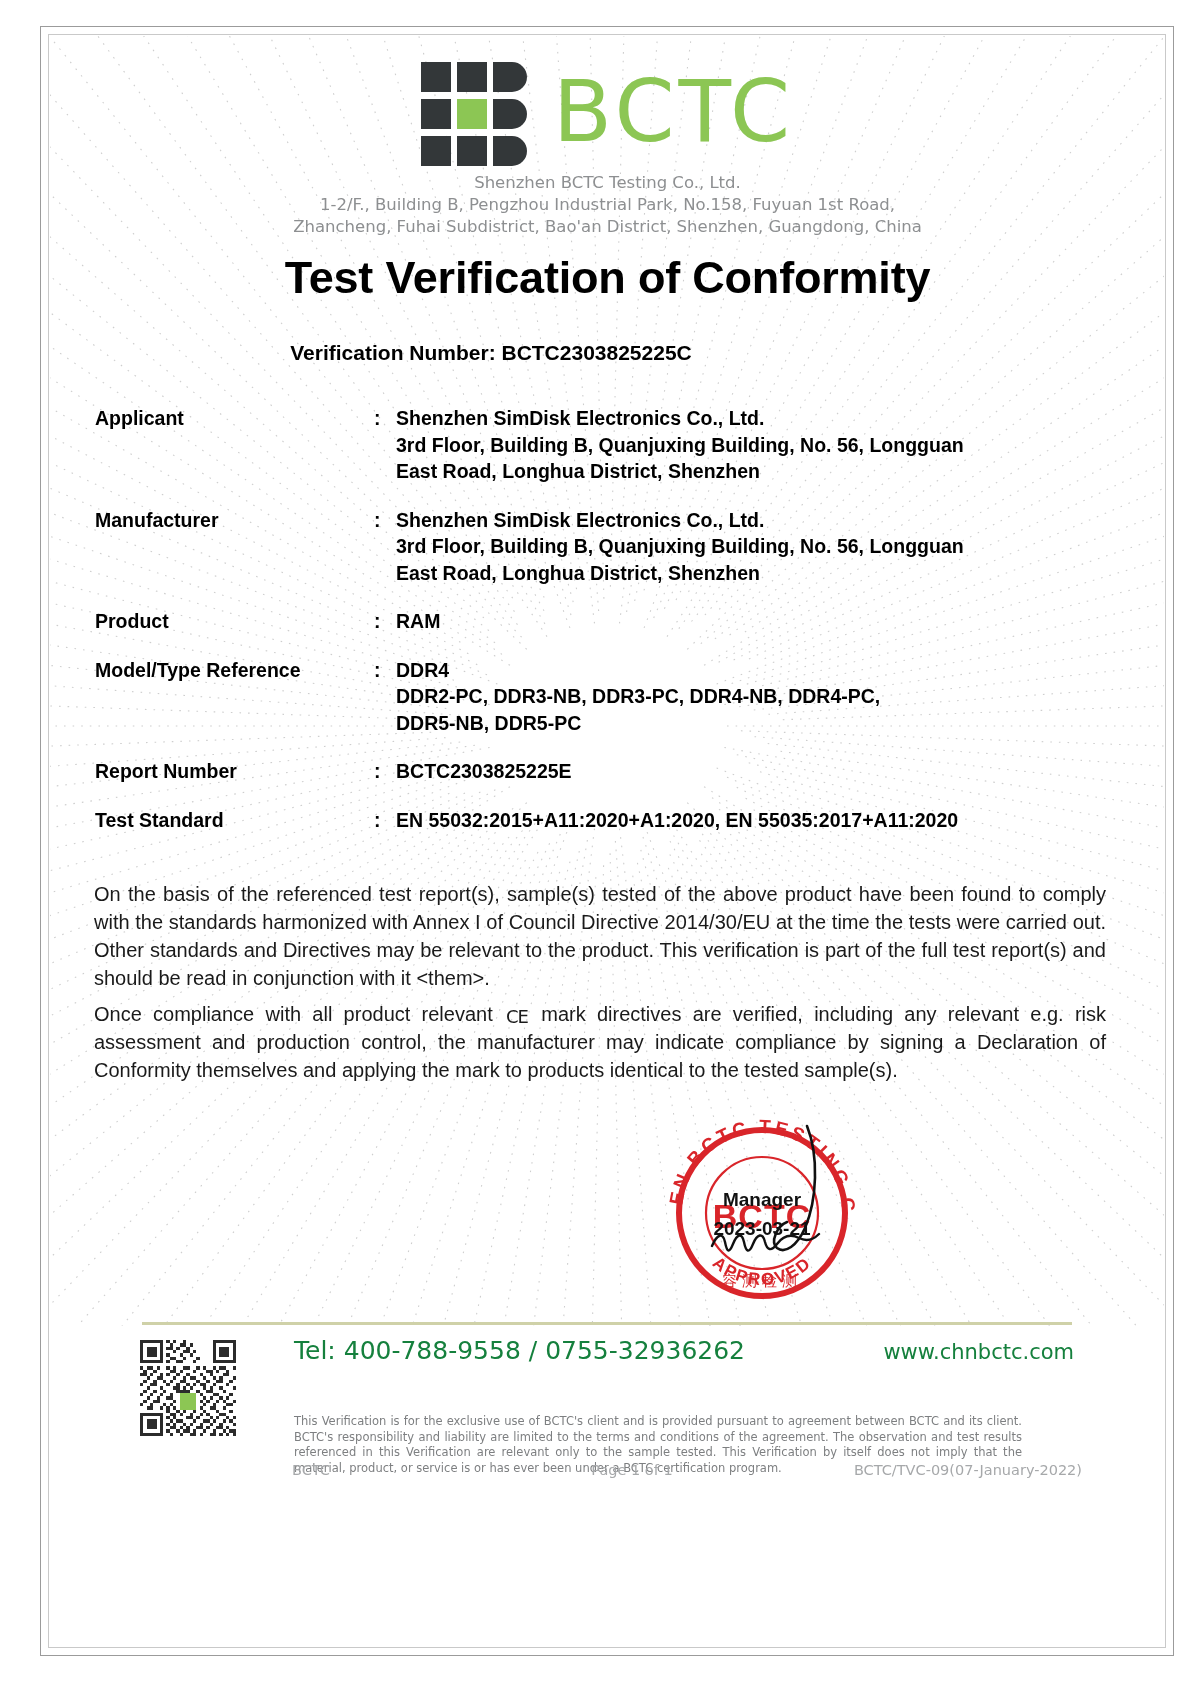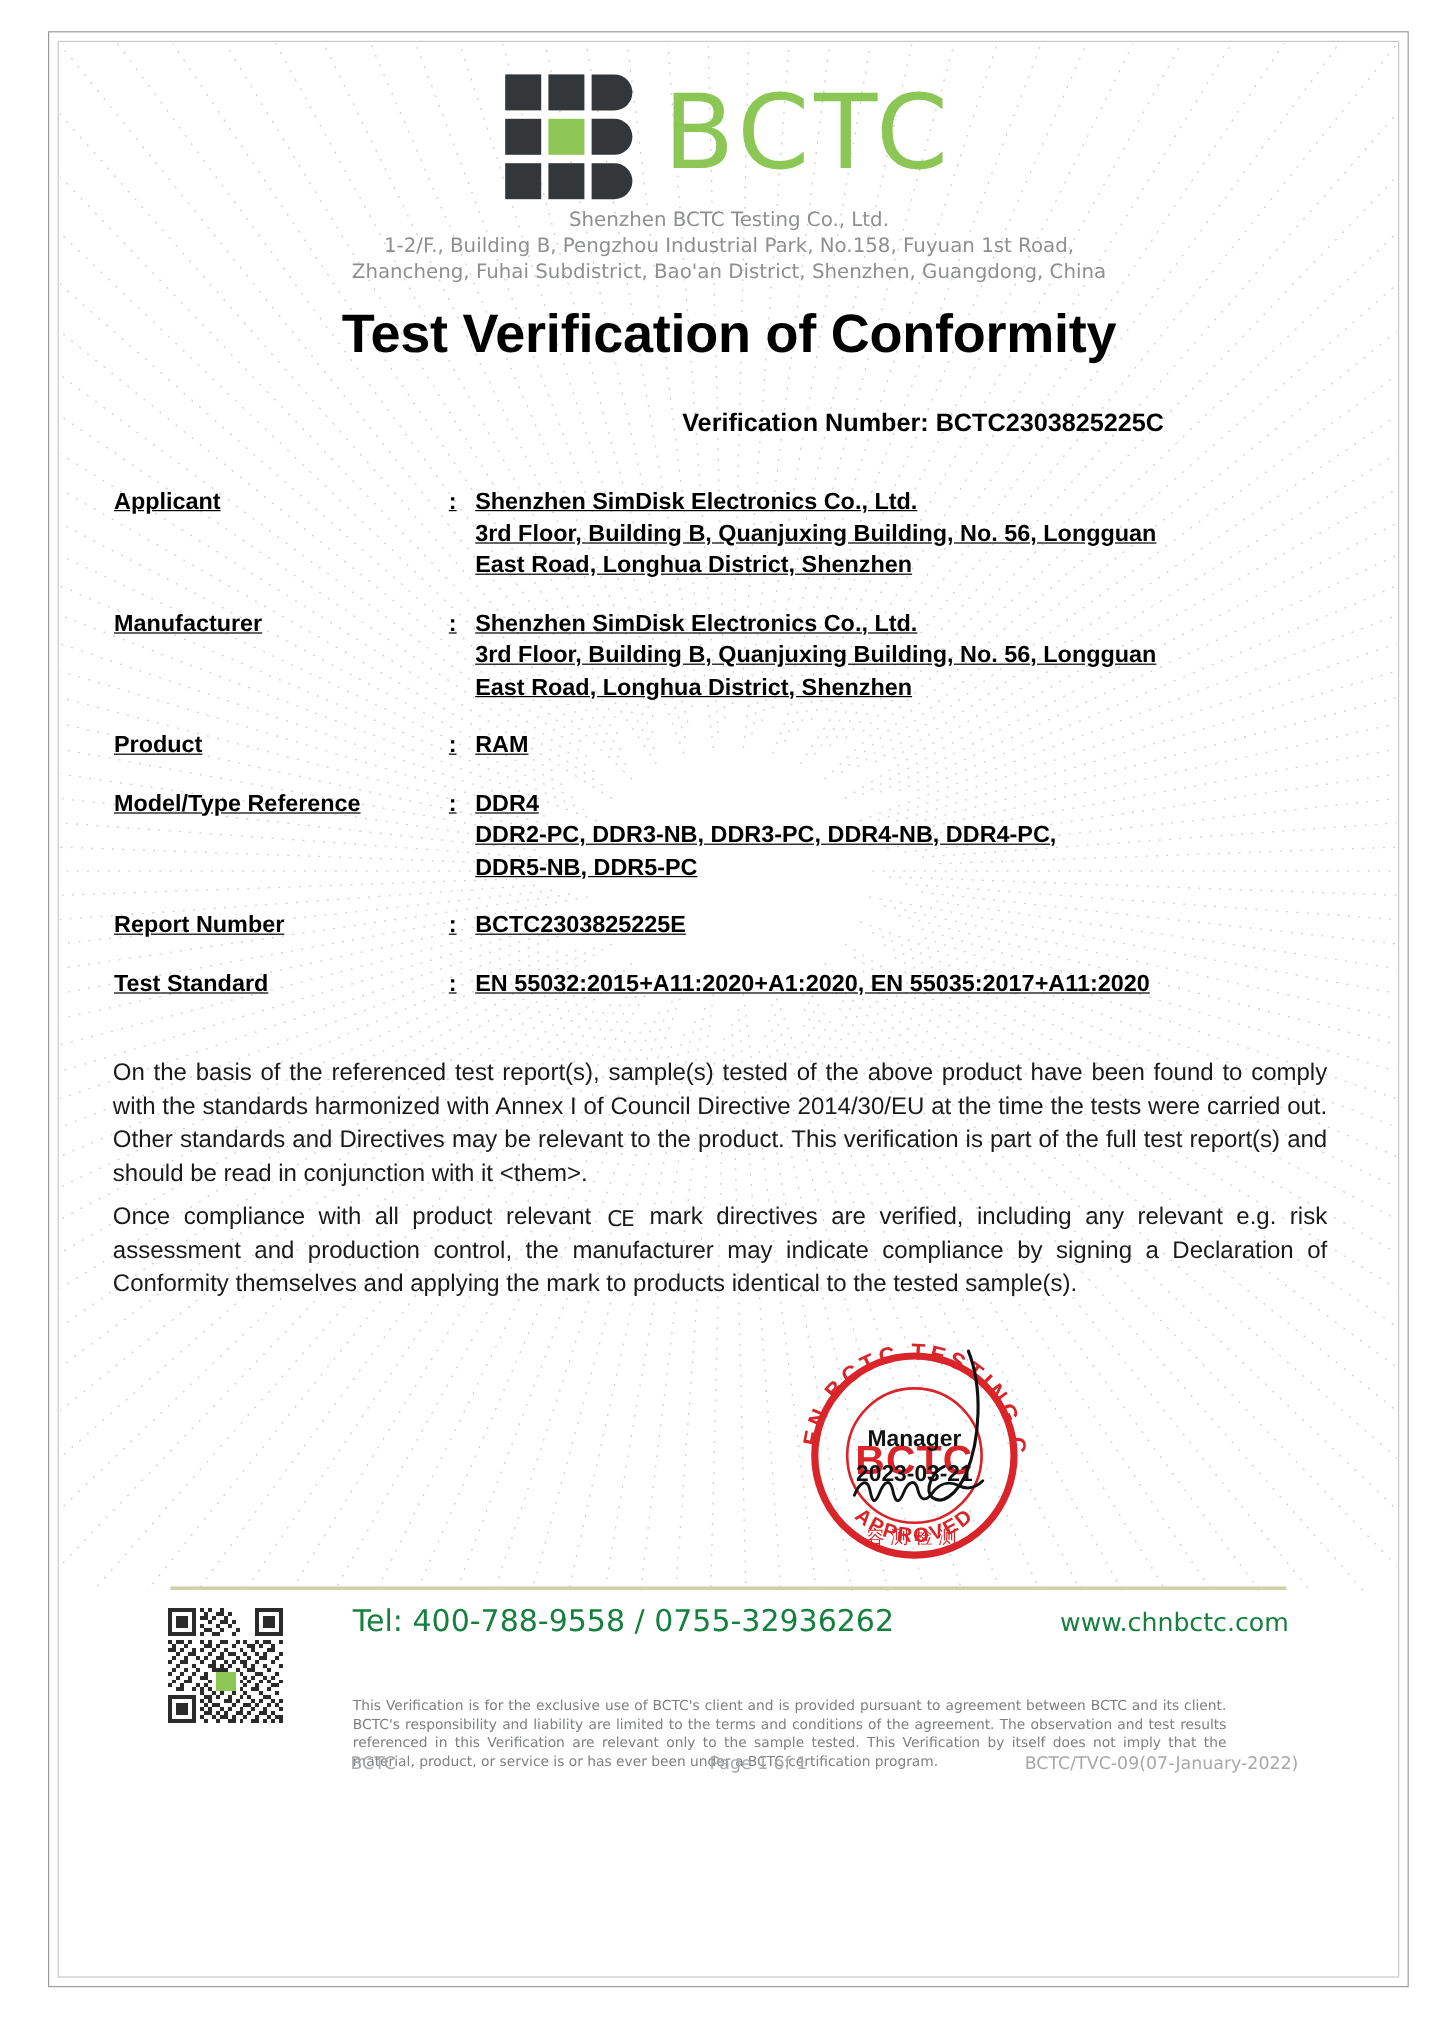--- a/index.html
+++ b/index.html
@@ -122,33 +122,32 @@
     font-size: 45px;
     font-weight: bold;
     color: #000;
     letter-spacing: -0.2px;
   }
 
   .verif-num {
     position: absolute;
     left: 0; top: 341px;
     width: 958px;
-    text-align: right;
+    text-align: center;
     font-size: 21px;
     font-weight: bold;
     color: #000;
   }
 
   
   .details {
     position: absolute;
     left: 83px;
     top: 405px;
     width: 1010px;
-    text-decoration: underline;
   }
   .drow {
     display: flex;
     align-items: flex-start;
     margin-bottom: 22px;
   }
   .dlabel {
     width: 279px;
     flex: 0 0 279px;
     font-size: 19.5px;

